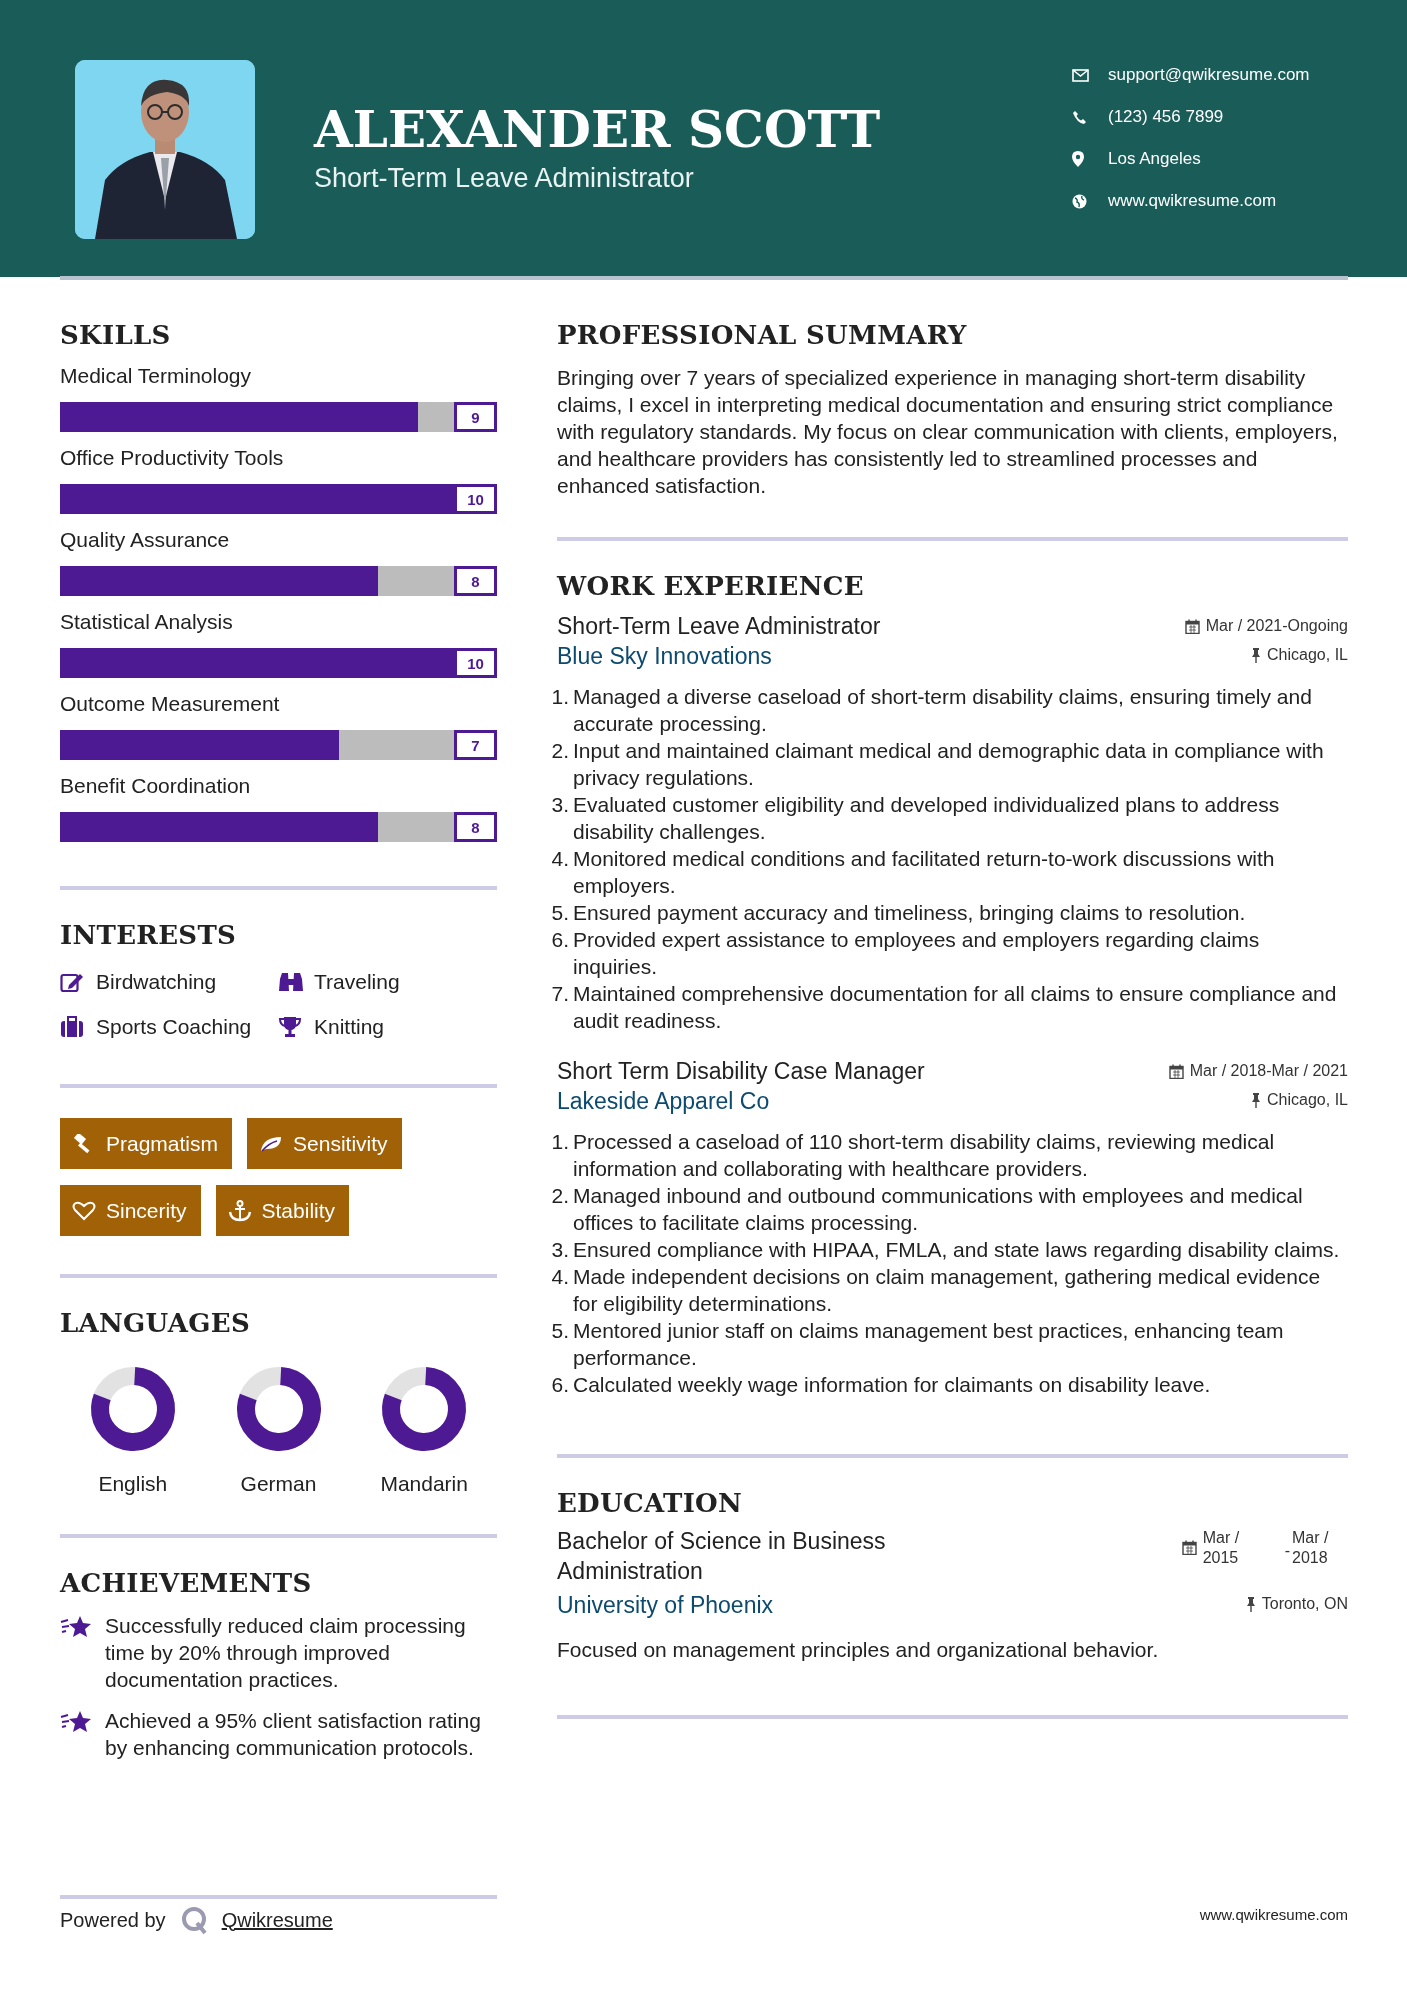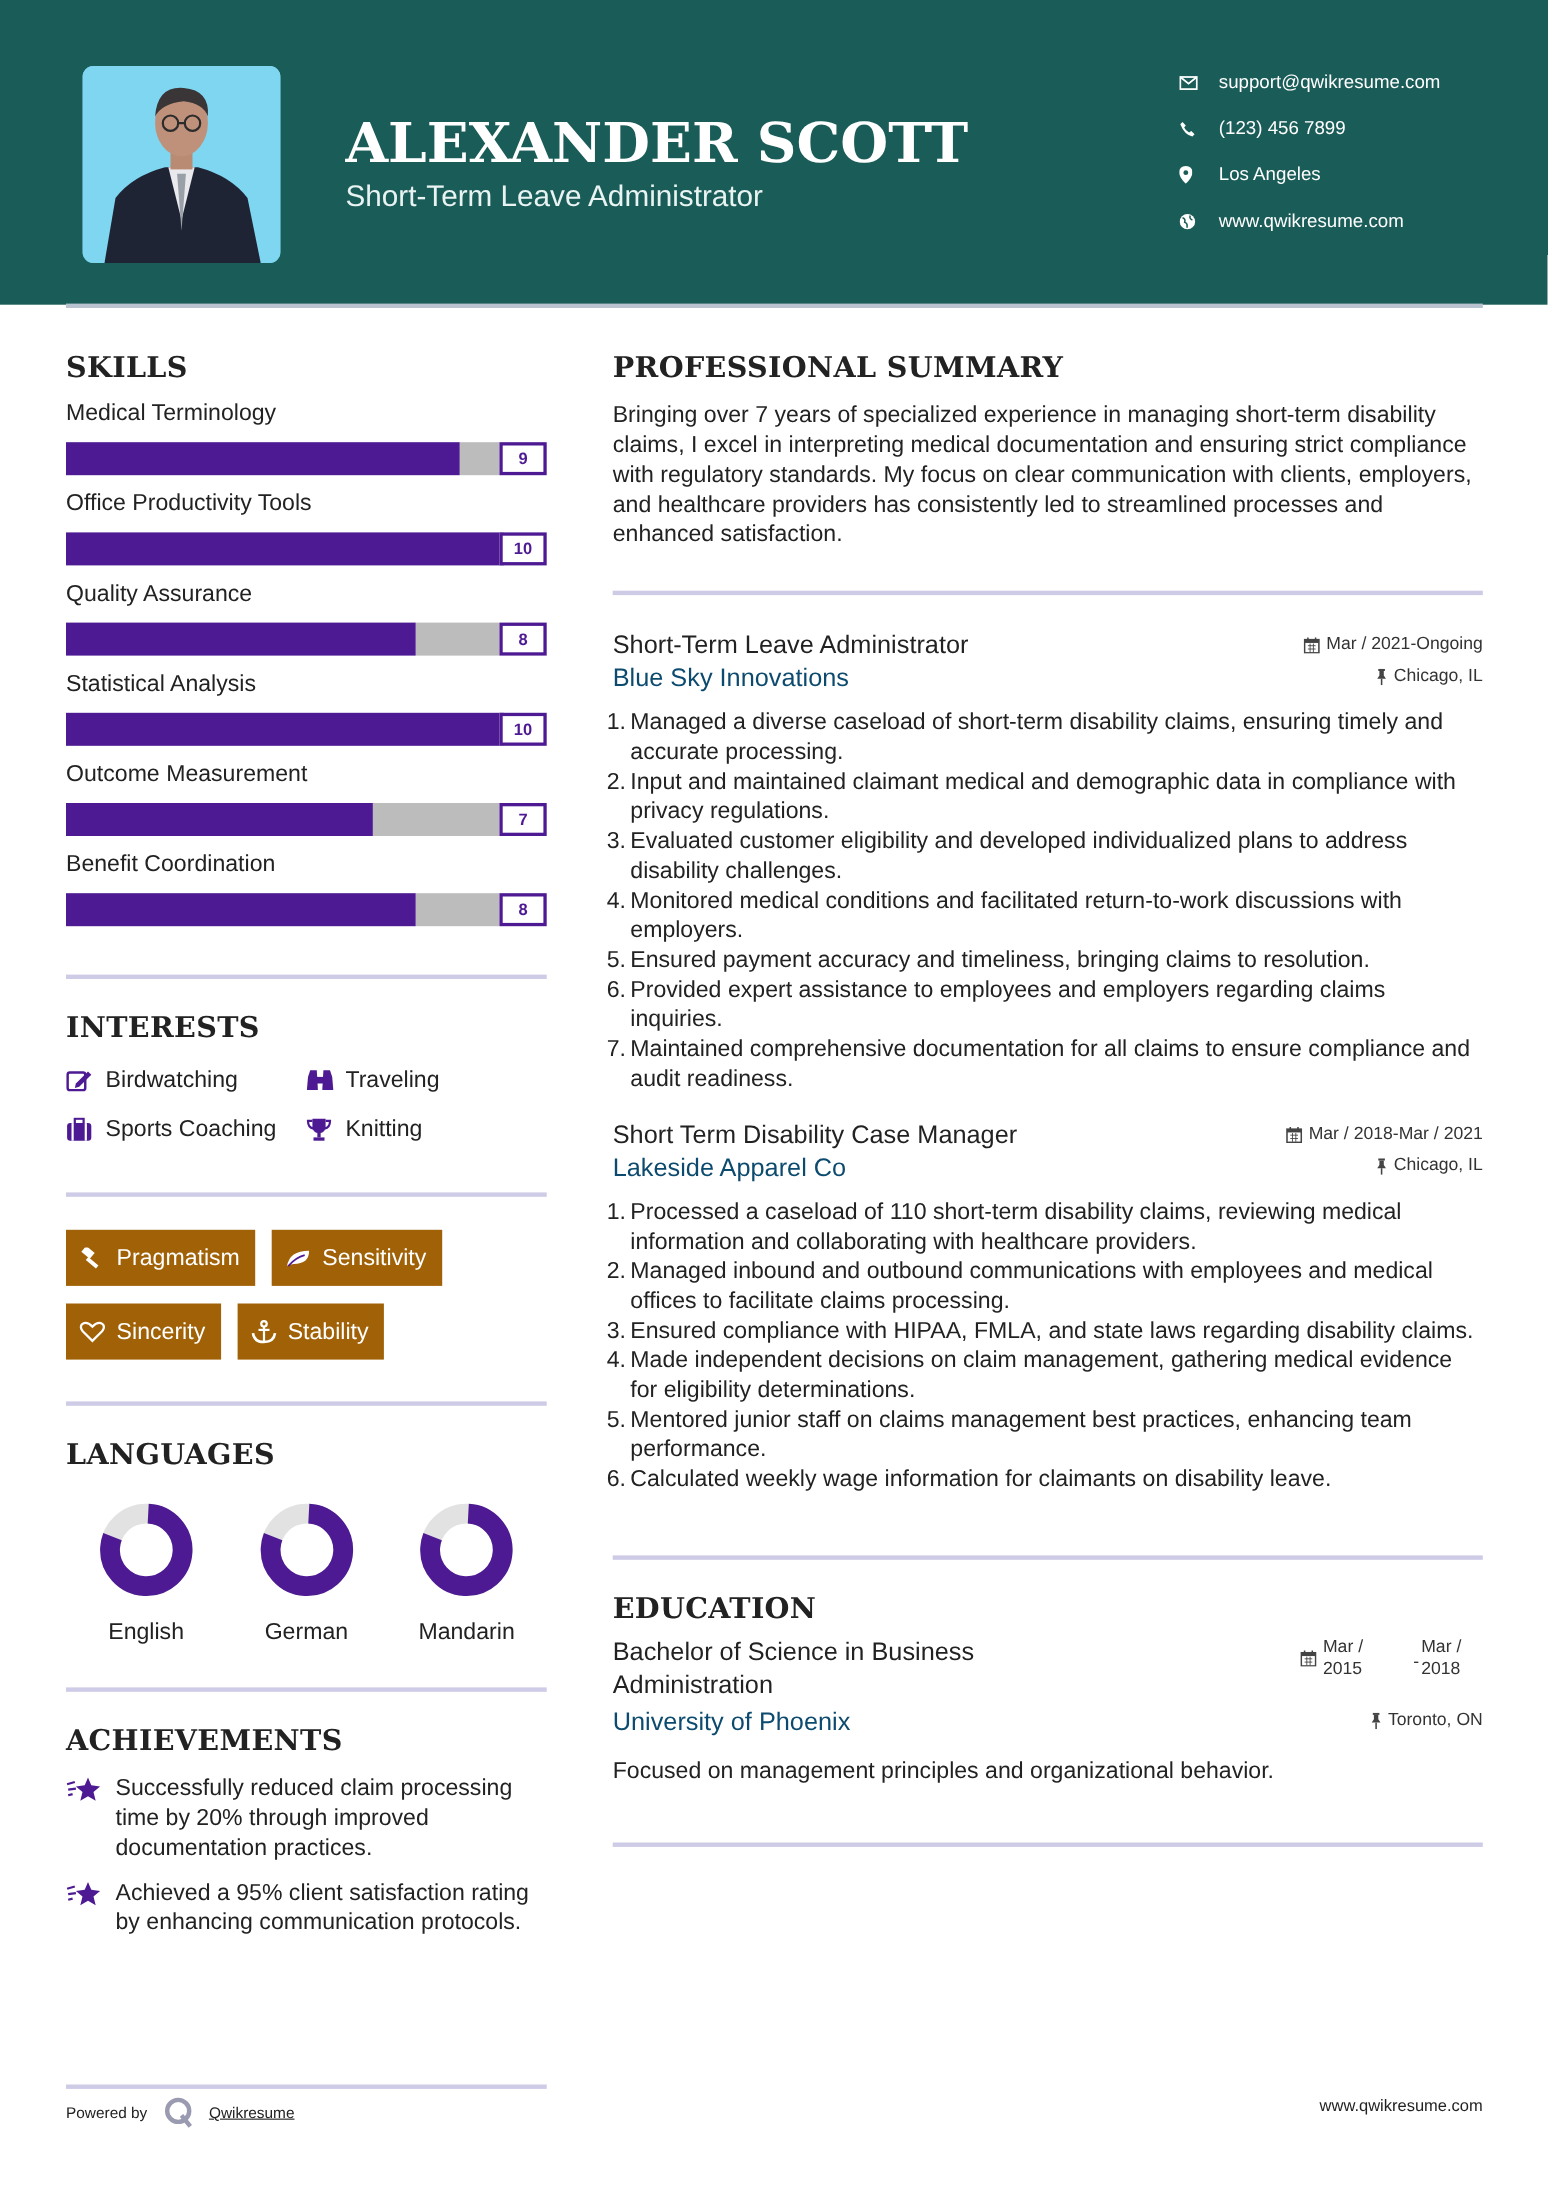--- a/index.html
+++ b/index.html
@@ -47,21 +47,21 @@
   .langs { display: flex; margin-top: 28px; }
   .lang { width: 146px; display: flex; flex-direction: column; align-items: center; }
   .lang-label { margin-top: 20px; font-size: 21px; color: #222; }
 
   
   .ach { display: flex; margin-top: 14px; }
   .ach .ic { width: 45px; flex: none; padding-top: 2px; }
   .ach .tx { font-size: 21px; line-height: 27px; color: #222; }
 
   .footer-left { position: absolute; left: 60px; top: 1895px; width: 437px; }
-  .powered { display: flex; align-items: center; margin-top: 6px; font-size: 14px; color: #222; }
+  .powered { display: flex; align-items: center; margin-top: 6px; font-size: 20px; color: #222; }
   .powered .brand { text-decoration: underline; margin-left: 12px; }
   .footer-right { position: absolute; right: 59px; top: 1906px; font-size: 15px; color: #222; }
 
   
   .summary { font-size: 21px; line-height: 27px; color: #222; margin-top: 14px; }
   .job-head { display: flex; justify-content: space-between; align-items: flex-start; }
   .job-title { font-size: 23px; color: #222; line-height: 30px; }
   .job-meta { font-size: 16px; color: #333; display: flex; align-items: center; gap: 6px; white-space: nowrap; }
   .company { font-size: 23px; color: #0c4a6e; line-height: 30px; }
   .bullets { margin-top: 12px; list-style: none; }
@@ -353,20 +353,21 @@
 
 <div class="right">
   <div>
     <div class="sec-title">PROFESSIONAL SUMMARY</div>
     <div class="summary">Bringing over 7 years of specialized experience in managing short-term disability claims, I excel in interpreting medical documentation and ensuring strict compliance with regulatory standards. My focus on clear communication with clients, employers, and healthcare providers has consistently led to streamlined processes and enhanced satisfaction.</div>
   </div>
 
   <div class="divider" style="margin-top:38px;"></div>
 
   <div style="margin-top:30px;">
+    <div class="sec-title">WORK EXPERIENCE</div>
 
     <div style="margin-top:10px;">
       <div class="job-head">
         <div class="job-title">Short-Term Leave Administrator</div>
         <div class="job-meta" style="margin-top:6px;">
           <svg width="15" height="15" viewBox="0 0 15 15">
               <rect x="1" y="2.5" width="13" height="12" fill="none" stroke="#444" stroke-width="1.4"></rect>
               <rect x="1" y="2.5" width="13" height="3" fill="#444"></rect>
               <line x1="4" y1="0.5" x2="4" y2="4" stroke="#444" stroke-width="1.4"></line>
               <line x1="11" y1="0.5" x2="11" y2="4" stroke="#444" stroke-width="1.4"></line>

